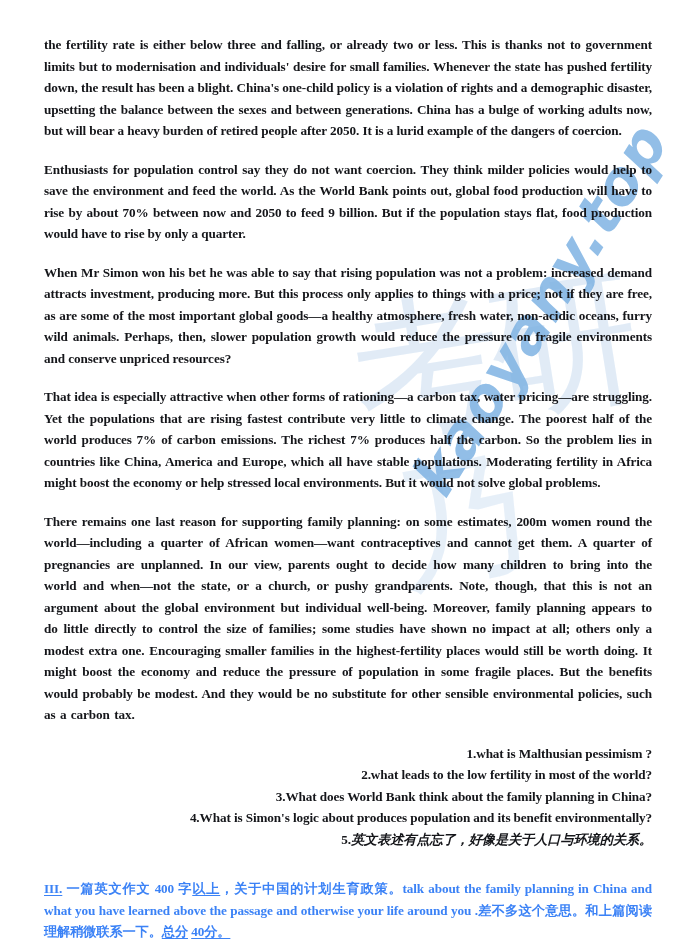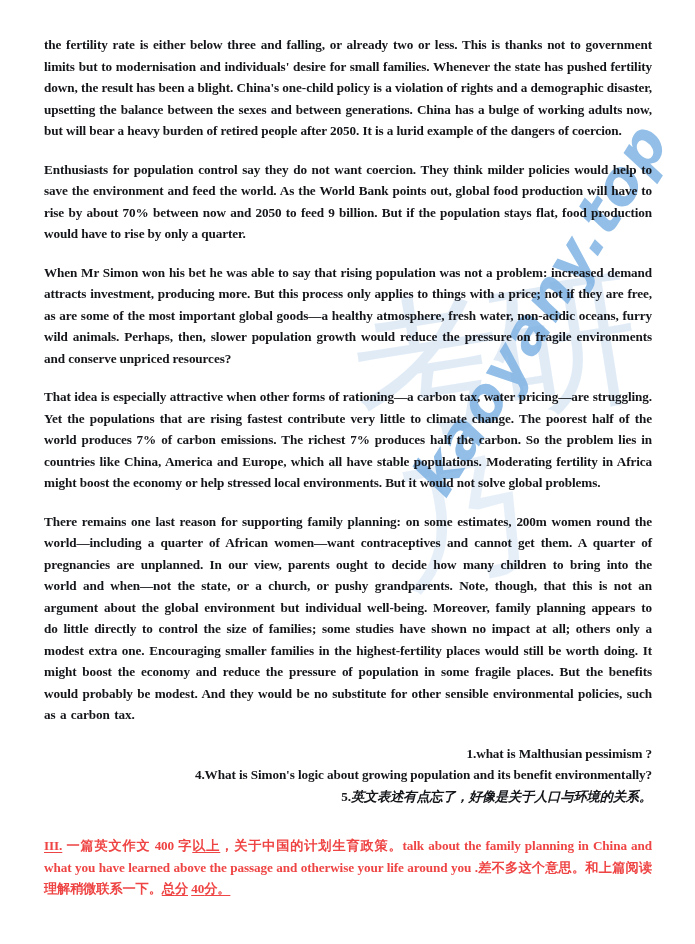--- a/index.html
+++ b/index.html
@@ -117,21 +117,21 @@
     font-family: "DejaVu Sans", "Liberation Sans", sans-serif;
     font-weight: 600;
     font-style: italic;
   }
 
   
   .blue-block {
     margin-top: 28px;
     font-size: 13.2px;
     line-height: 21.5px;
-    color: #ef4444;
+    color: #3b82f6;
     text-align: justify;
     font-weight: 600;
     position: relative;
     z-index: 3;
     letter-spacing: -0.1px;
   }
   .blue-block .roman {
     font-weight: 700;
     text-decoration: underline;
     text-underline-offset: 2px;
@@ -158,21 +158,27 @@
     <p class="para">Enthusiasts for population control say they do not want coercion. They think milder policies would help to save the environment and feed the world. As the World Bank points out, global food production will have to rise by about 70% between now and 2050 to feed 9 billion. But if the population stays flat, food production would have to rise by only a quarter.</p>
     <p class="para">When Mr Simon won his bet he was able to say that rising population was not a problem: increased demand attracts investment, producing more. But this process only applies to things with a price; not if they are free, as are some of the most important global goods—a healthy atmosphere, fresh water, non-acidic oceans, furry wild animals. Perhaps, then, slower population growth would reduce the pressure on fragile environments and conserve unpriced resources?</p>
     <p class="para">That idea is especially attractive when other forms of rationing—a carbon tax, water pricing—are struggling. Yet the populations that are rising fastest contribute very little to climate change. The poorest half of the world produces 7% of carbon emissions. The richest 7% produces half the carbon. So the problem lies in countries like China, America and Europe, which all have stable populations. Moderating fertility in Africa might boost the economy or help stressed local environments. But it would not solve global problems.</p>
     <p class="para stretch">There remains one last reason for supporting family planning: on some estimates, 200m women round the world—including a quarter of African women—want contraceptives and cannot get them. A quarter of pregnancies are unplanned. In our view, parents ought to decide how many children to bring into the world and when—not the state, or a church, or pushy grandparents. Note, though, that this is not an argument about the global environment but individual well-being. Moreover, family planning appears to do little directly to control the size of families; some studies have shown no impact at all; others only a modest extra one. Encouraging smaller families in the highest-fertility places would still be worth doing. It might boost the economy and reduce the pressure of population in some fragile places. But the benefits would probably be modest. And they would be no substitute for other sensible environmental policies, such as a carbon tax.</p>
 
     <ol class="questions">
       <li>
         <span class="qnum">1.</span><span>what is Malthusian pessimism ?</span>
       </li>
       <li>
-        <span class="qnum">4.</span><span>What is Simon's logic about growing population and its benefit environmentally?</span>
+        <span class="qnum">2.</span><span>what leads to the low fertility in most of the world?</span>
+      </li>
+      <li>
+        <span class="qnum">3.</span><span>What does World Bank think about the family planning in China?</span>
+      </li>
+      <li>
+        <span class="qnum">4.</span><span>What is Simon's logic about produces population and its benefit environmentally?</span>
       </li>
       <li>
         <span class="qnum">5.</span><span class="cjk">英文表述有点忘了，好像是关于人口与环境的关系。</span>
       </li>
     </ol>
 
     <div class="blue-block">
       <span class="roman">III.</span>
       <span class="blue-cjk">一篇英文作文</span>
       <span>400</span>

